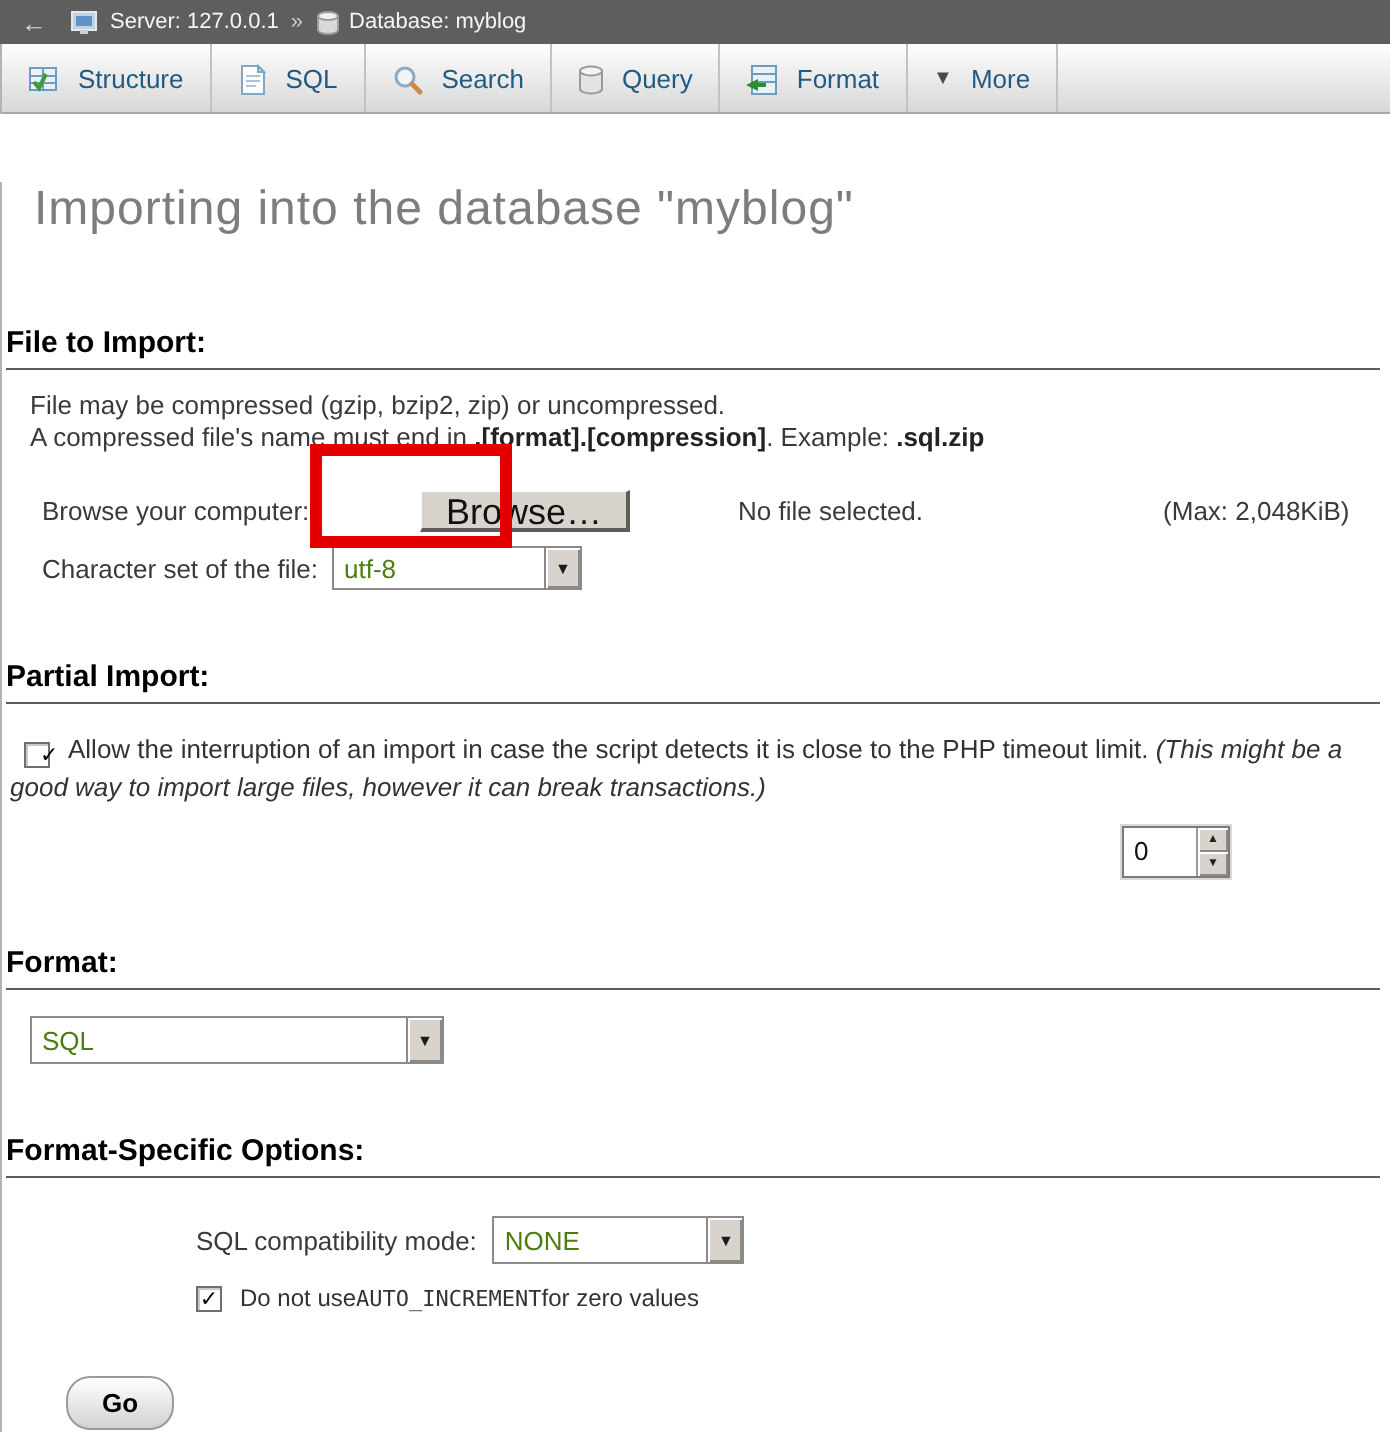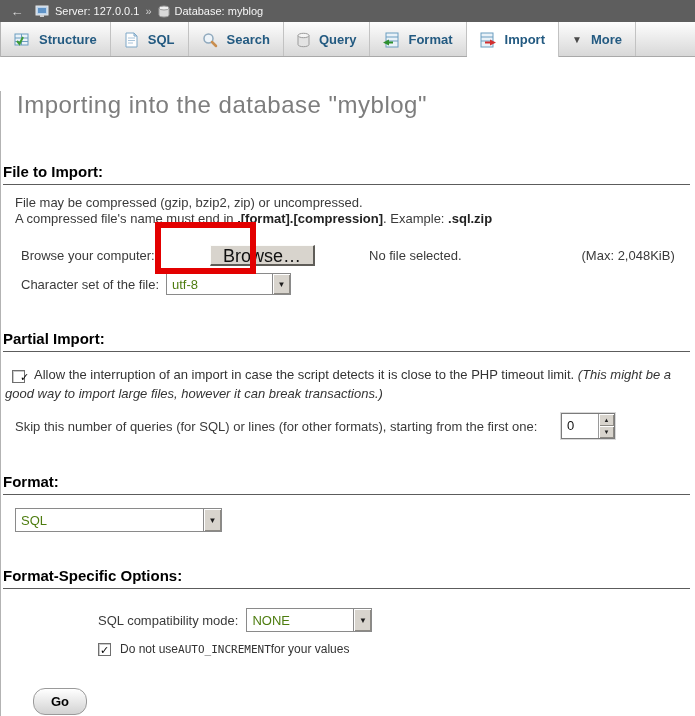--- a/index.html
+++ b/index.html
@@ -13,21 +13,21 @@
   .crumb { color: #f5f5f5; }
   .crumb-sep { color: #cfcfcf; padding: 0 1px; }
   .mini-icon { display: inline-flex; align-items: center; }
 
   
   .tabbar { position: relative; height: 35px; display: flex;
             background: linear-gradient(#fdfdfd, #d7d7d7); border-left: 1px solid #b3b3b3; }
   .tabbar::after { content: ""; position: absolute; left: 0; right: 0; bottom: 0; height: 1px;
                    background: #a9a9a9; z-index: 1; }
   .tab { display: flex; align-items: center; gap: 9px; padding: 0 13px; font-size: 13px;
-         font-weight: bold; color: #235a81; border-right: 1px solid #c2c2c2; cursor: pointer;
+         font-weight: normal; color: #235a81; border-right: 1px solid #c2c2c2; cursor: pointer;
          position: relative; z-index: 0; }
   .tab.active { background: #fff; z-index: 2; }
   .tab-fill { flex: 1; }
 
   
   .content { border-left: 1px solid #b3b3b3; height: 659px; position: relative; color: #3a3a3a; }
   h1.title { font-size: 24px; font-weight: normal; color: #7d7d7d; margin: 34px 0 0 16px; letter-spacing: 0.5px; }
 
   .sec-head { margin: 0 5px 0 2px; font-size: 15px; font-weight: bold; color: #000;
               padding-bottom: 4px; border-bottom: 1px solid #5c5c5c; }
@@ -165,31 +165,20 @@
       <span>
         <svg width="16" height="16" viewBox="0 0 16 16">
           <rect x="3" y="1" width="12" height="14" fill="#eaf2f8" stroke="#6b9dc0"></rect>
           <line x1="3" y1="5" x2="15" y2="5" stroke="#6b9dc0"></line>
           <line x1="3" y1="9" x2="15" y2="9" stroke="#6b9dc0"></line>
           <polygon points="0,10.5 6,7.5 6,9.5 10,9.5 10,11.5 6,11.5 6,13.5" fill="#2f8f2f"></polygon>
         </svg>
       </span>
       <span>Format</span>
     </div>
-    <div class="tab active">
-      <span>
-        <svg width="16" height="16" viewBox="0 0 16 16">
-          <rect x="1" y="1" width="12" height="14" fill="#eaf2f8" stroke="#6b9dc0"></rect>
-          <line x1="1" y1="5" x2="13" y2="5" stroke="#6b9dc0"></line>
-          <line x1="1" y1="9" x2="13" y2="9" stroke="#6b9dc0"></line>
-          <polygon points="16,10.5 10,7.5 10,9.5 5,9.5 5,11.5 10,11.5 10,13.5" fill="#d22f2f"></polygon>
-        </svg>
-      </span>
-      <span>Import</span>
-    </div>
     <div class="tab">
       <span style="color:#4a4a4a;font-size:10px;">▼</span>
       <span>More</span>
     </div>
     <div class="tab-fill"></div>
   </div>
 
   <div class="content">
 
     <h1 class="title">Importing into the database "myblog"</h1>
@@ -215,21 +204,20 @@
           </span>
       </div>
     </div>
 
     
     <div class="sec-head mt-sec2">Partial Import:</div>
 
     <p class="allow-p"><span class="cb">✓</span><span>Allow the interruption of an import in case the script detects it is close to the PHP timeout limit. </span><span class="note">(This might be a good way to import large files, however it can break transactions.)</span></p>
 
     <div class="skip-row">
-      <span>Skip this number of queries (for SQL) or lines (for other formats), starting from the first one:</span>
       <div class="spinner">
         <span class="spin-value">0</span>
         <span class="spin-btns">
           <span class="spin-btn">▲</span>
           <span class="spin-btn">▼</span>
         </span>
       </div>
     </div>
 
     
@@ -252,20 +240,20 @@
         <span class="sel-arrow">
             <span>▼</span>
           </span>
       </div>
     </div>
 
     <div class="zero-row">
         <span class="cb">✓</span>
         <span>Do not use </span>
         <code>AUTO_INCREMENT</code>
-        <span> for your values</span>
+        <span> for zero values</span>
       </div>
 
     <button class="go-btn">Go</button>
   </div>
 
   <div class="highlight"></div>
 </div>
 
 </body></html>

